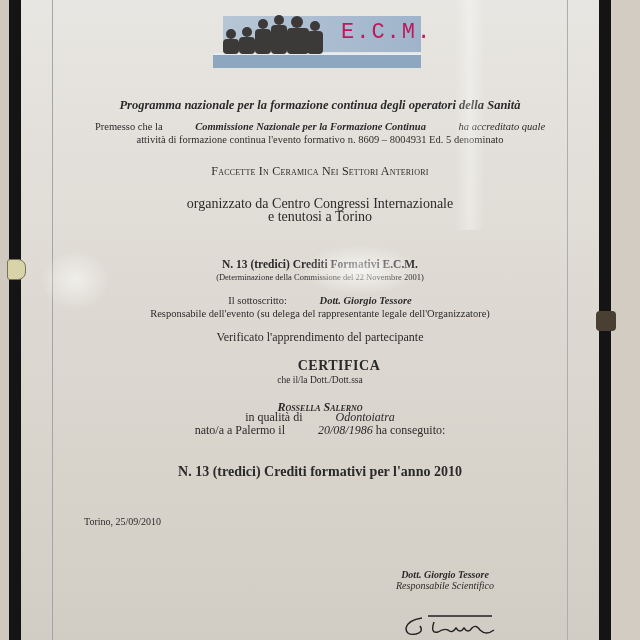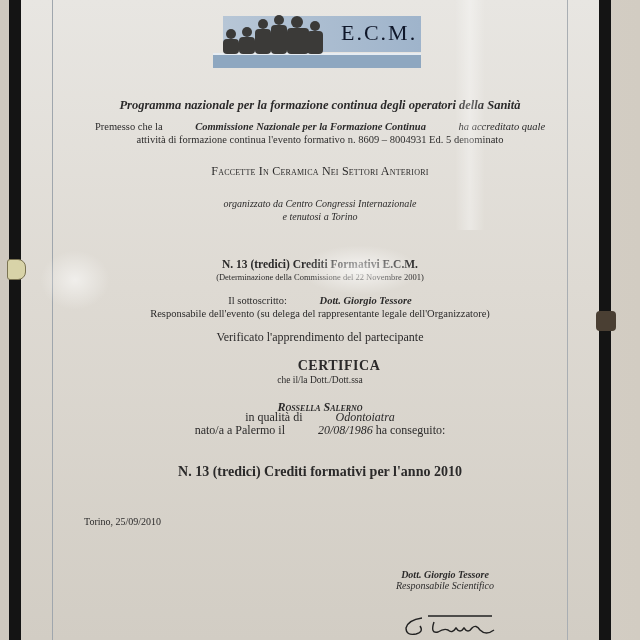--- a/index.html
+++ b/index.html
@@ -12,26 +12,26 @@
   .line-r{position:absolute;left:567px;top:0;width:1px;height:640px;background:#a9aeb3;}
   .clip-l{position:absolute;left:7px;top:259px;width:17px;height:19px;background:#d8d3a8;border-radius:3px 8px 8px 3px;border:1px solid #7a7352;}
   .clip-r{position:absolute;left:596px;top:311px;width:20px;height:20px;background:#4a3f33;border-radius:4px;}
   .glare{position:absolute;left:40px;top:250px;width:70px;height:60px;background:radial-gradient(ellipse,rgba(255,255,255,.55),rgba(255,255,255,0) 70%);}
   .glare2{position:absolute;left:300px;top:245px;width:120px;height:50px;background:radial-gradient(ellipse,rgba(255,255,255,.7),rgba(255,255,255,0) 70%);}
   .glare3{position:absolute;left:455px;top:0;width:30px;height:230px;background:linear-gradient(90deg,rgba(255,255,255,0),rgba(255,255,255,.35),rgba(255,255,255,0));}
   .logo{position:absolute;left:213px;top:12px;width:208px;height:56px;}
   .logo-band{position:absolute;left:10px;top:4px;width:198px;height:36px;background:linear-gradient(90deg,#b7c6d6,#9fb4cb);}
   .logo-bar{position:absolute;left:0;top:41px;width:208px;height:13px;background:#8ea7c0;border-top:2px solid #e6ecf2;}
   .logo-people{position:absolute;left:4px;top:0;width:110px;height:42px;}
-  .logo-text{position:absolute;left:128px;top:8px;font-size:22px;color:#0f172a;letter-spacing:2px;font-family:Liberation Serif, serif;}
+  .logo-text{position:absolute;left:128px;top:8px;font-size:22px;color:#be185d;letter-spacing:2px;font-family:Liberation Mono, monospace;}
   .t{position:absolute;left:0;width:640px;text-align:center;color:#2b2a2a;white-space:nowrap;}
   .heading{top:98px;font-size:12.5px;font-weight:bold;font-style:italic;}
   .p1{top:120px;font-size:10.5px;line-height:13px;}
   .title{top:164px;font-size:12px;font-variant:small-caps;letter-spacing:.2px;}
-  .org{top:197px;font-size:10px;font-style:italic;line-height:13px;}
+  .org{top:197px;font-size:14px;line-height:13px;}
   .credits{top:258px;font-size:11.5px;font-weight:bold;}
   .det{top:272px;font-size:8.5px;}
   .signer{top:294px;font-size:10.5px;line-height:13px;}
   .verif{top:330px;font-size:12px;}
   .cert{top:358px;font-size:14px;font-weight:bold;letter-spacing:.5px;padding-left:19px;}
   .cheil{top:375px;font-size:9.5px;}
   .name{top:400px;font-size:12px;font-weight:bold;font-style:italic;font-variant:small-caps;}
   .qual{top:411px;font-size:12px;line-height:13px;}
   .final{top:464px;font-size:14px;font-weight:bold;text-align:center;}
   .date{position:absolute;left:84px;top:516px;font-size:10px;color:#2b2a2a;}

